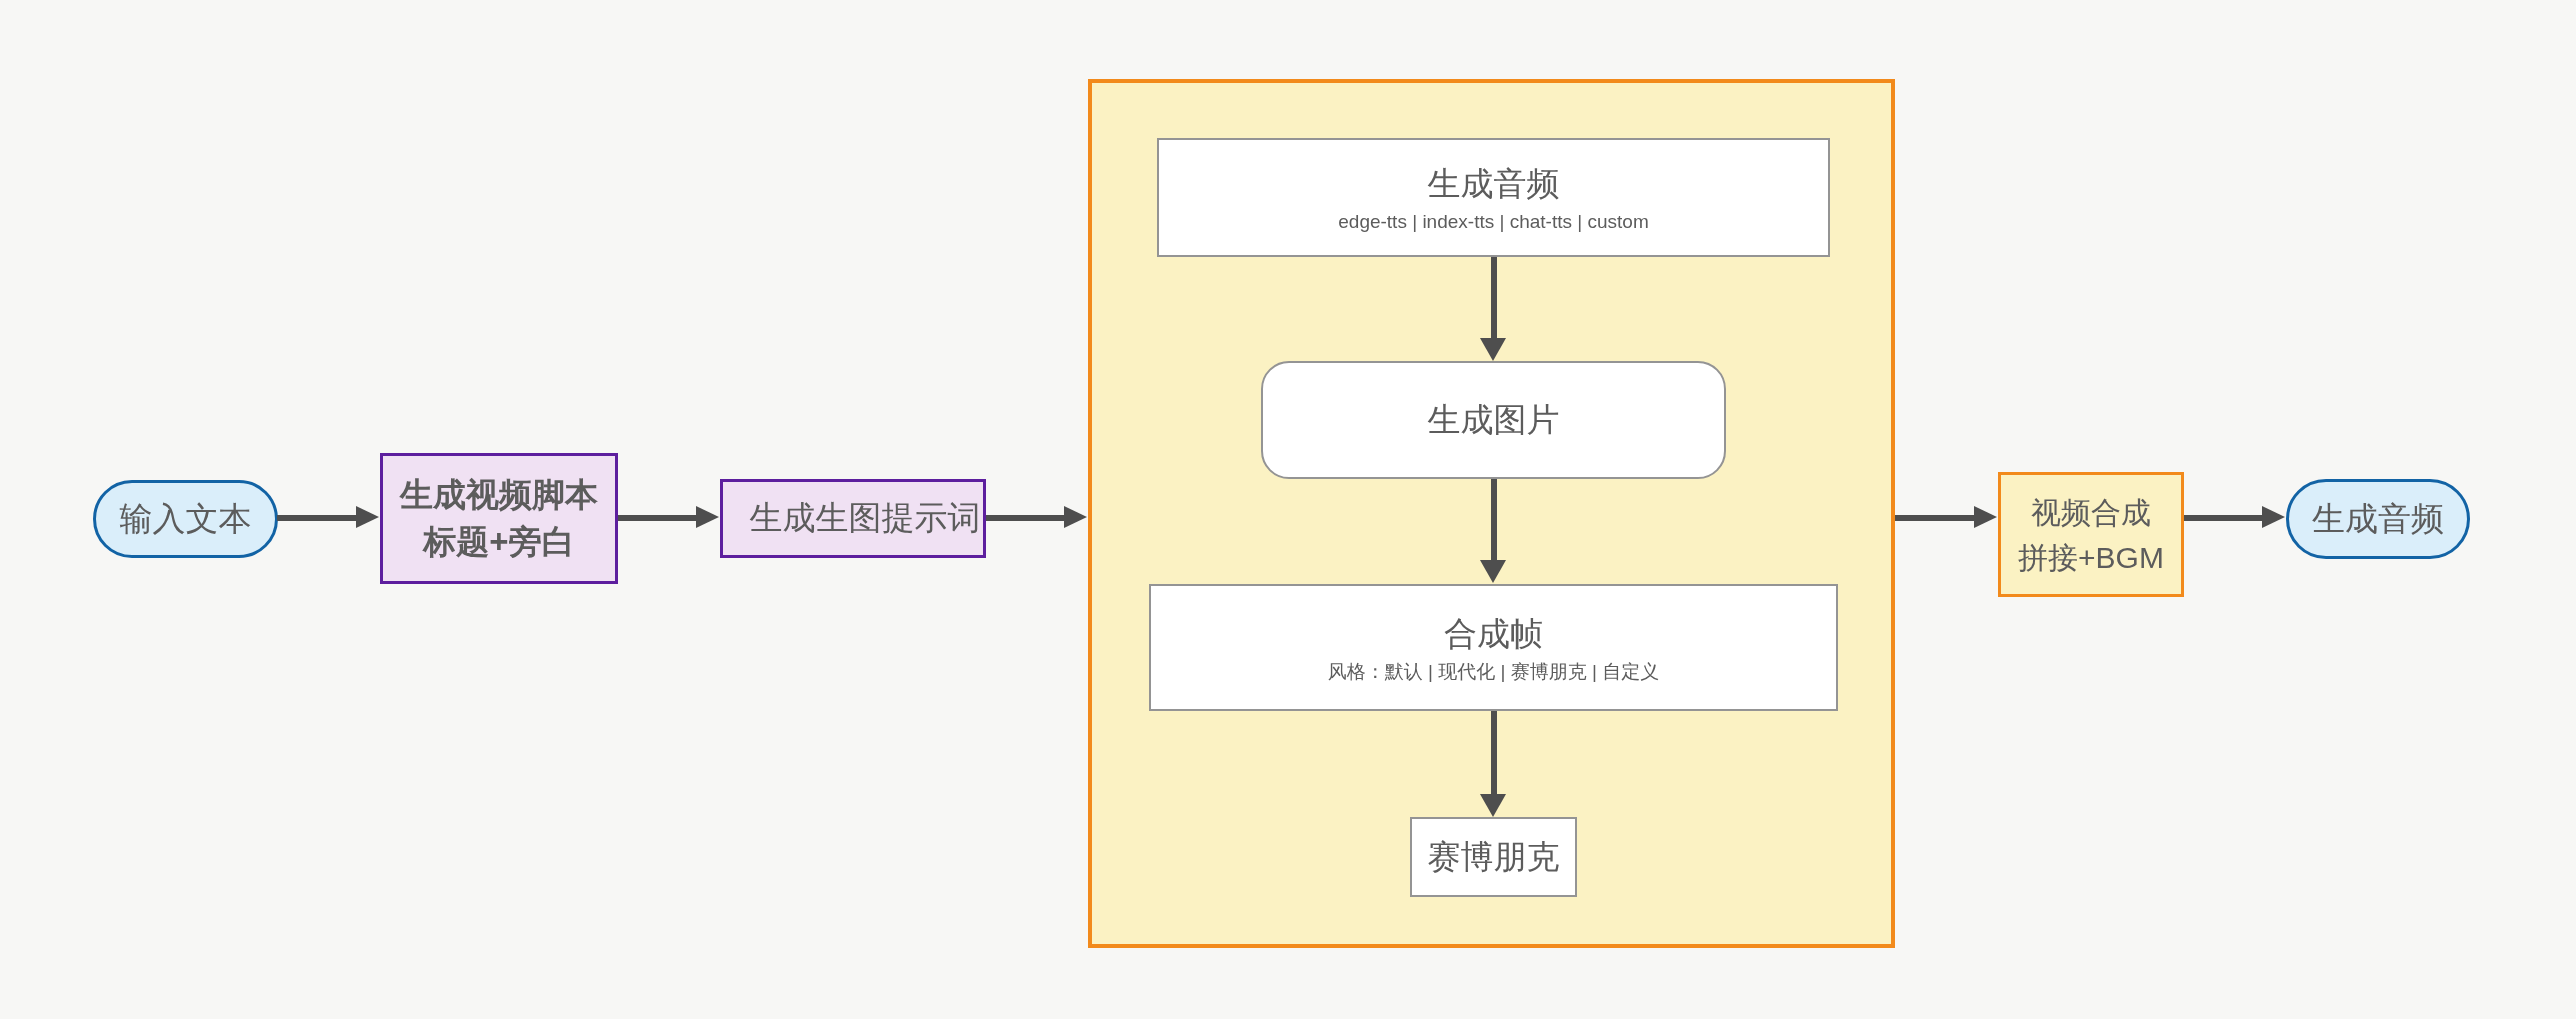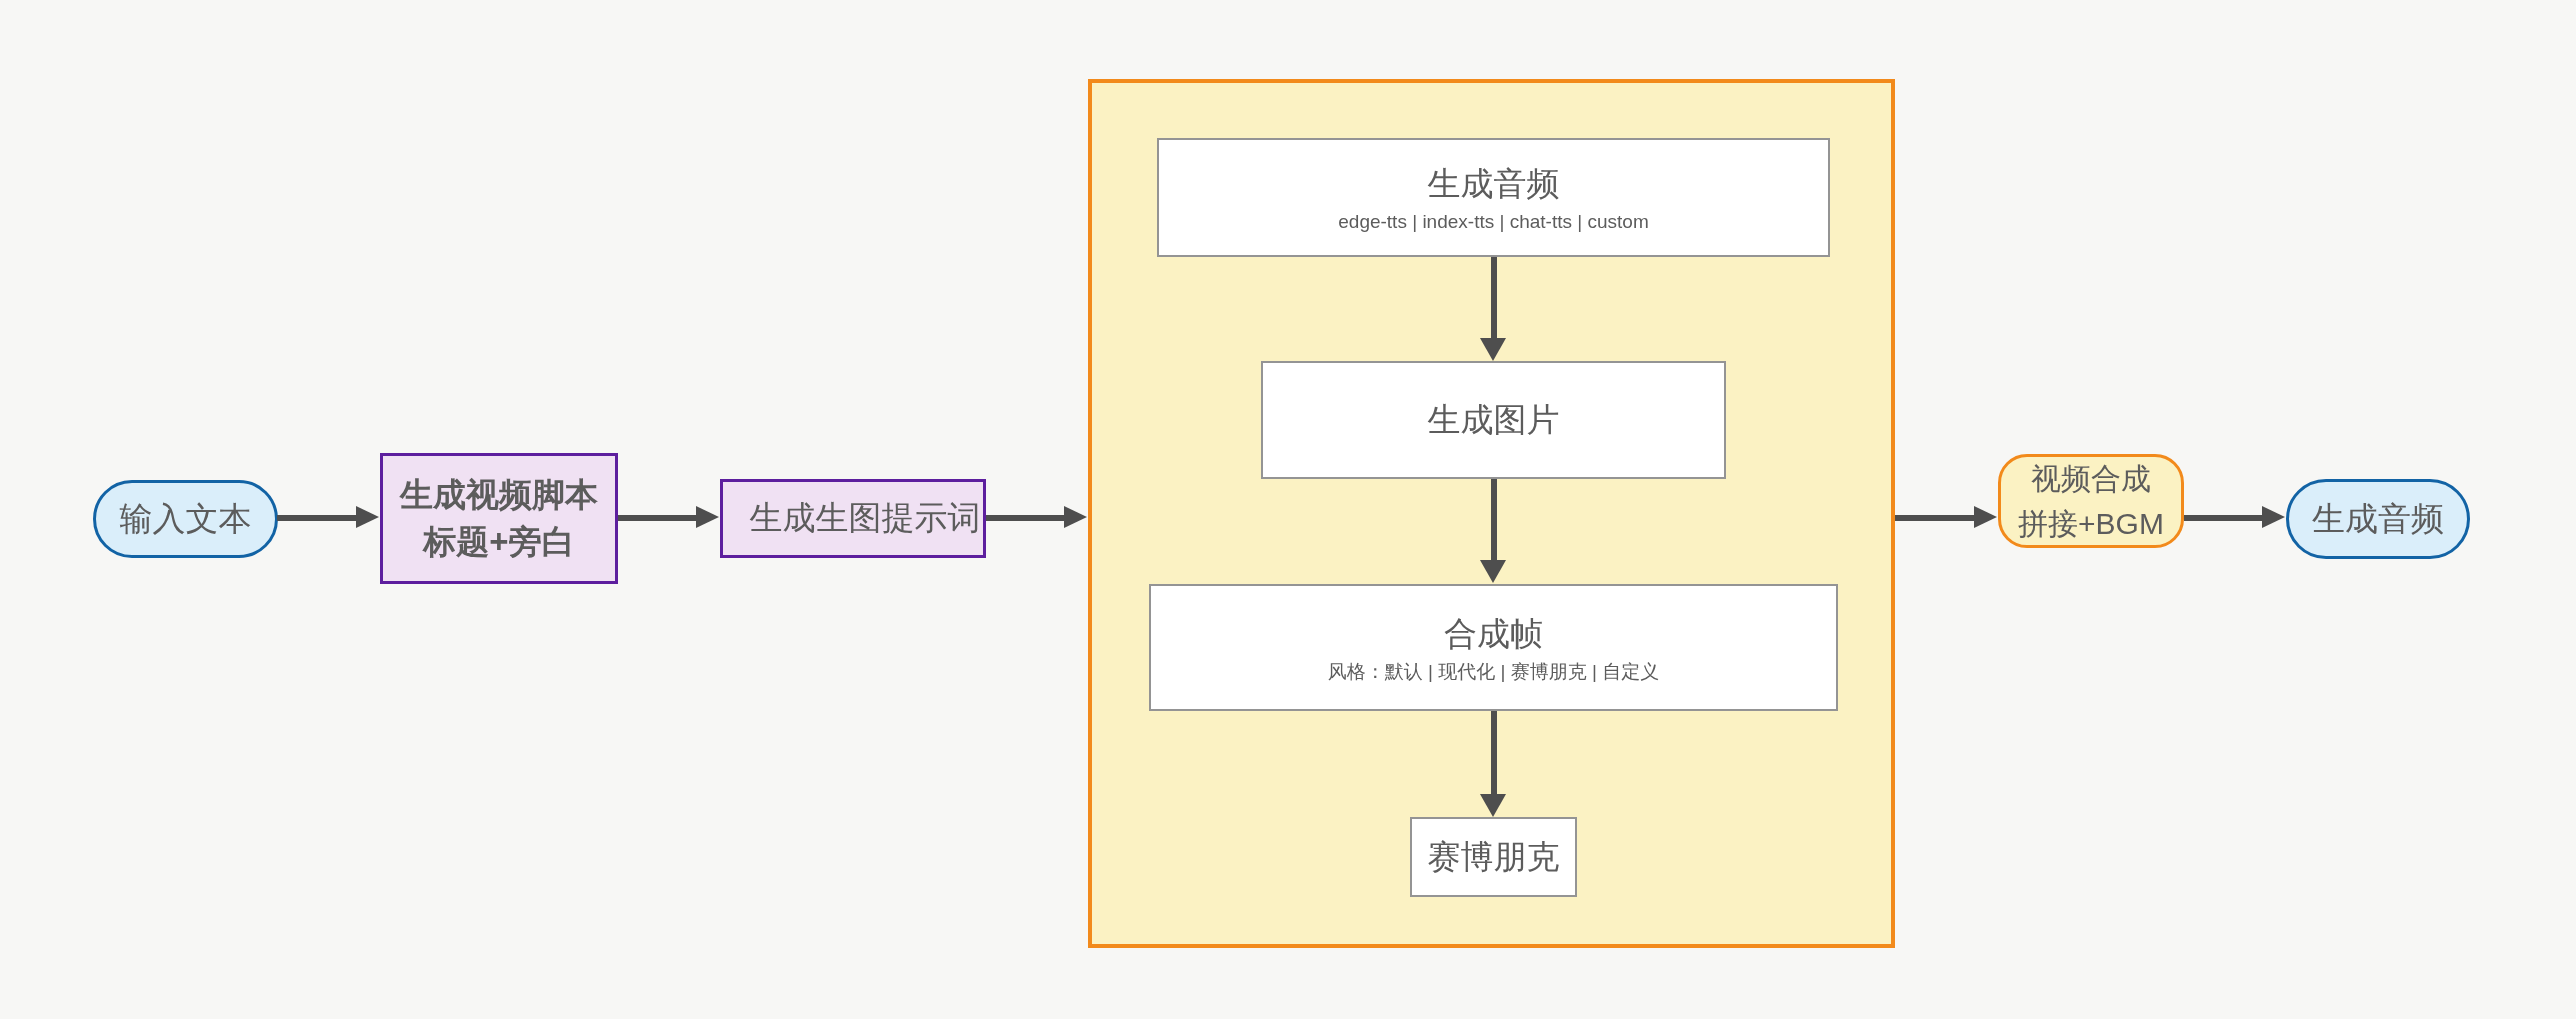--- a/index.html
+++ b/index.html
@@ -105,21 +105,21 @@
     <div class="node inner" style="left:65px; top:55px; width:673px; height:119px;">
       <span class="title">生成音频</span>
       <span class="sub">edge-tts | index-tts | chat-tts | custom</span>
     </div>
 
     <div>
       <div class="stem-v" style="left:399px; top:174px; height:81px;"></div>
       <div class="head-down" style="left:388px; top:255px;"></div>
     </div>
 
-    <div class="node inner" style="left:169px; top:278px; width:465px; height:118px;">
+    <div class="node inner" style="left:169px; top:278px; width:465px; height:118px;border-radius:28px;">
       <span class="title">生成图片</span>
     </div>
 
     <div>
       <div class="stem-v" style="left:399px; top:396px; height:81px;"></div>
       <div class="head-down" style="left:388px; top:477px;"></div>
     </div>
 
     <div class="node inner" style="left:57px; top:501px; width:689px; height:127px;">
       <span class="title">合成帧</span>
@@ -134,21 +134,21 @@
     <div class="node inner" style="left:318px; top:734px; width:167px; height:80px;">
       <span class="title">赛博朋克</span>
     </div>
   </div>
 
   <div>
     <div class="stem-h" style="left:1895px; top:515px; width:81px;"></div>
     <div class="head-right" style="left:1974px; top:506px;"></div>
   </div>
 
-  <div class="node orange-box" style="left:1998px; top:454px; width:186px; height:94px;border-radius:29px;">
+  <div class="node orange-box" style="left:1998px; top:472px; width:186px; height:125px;">
     <span>视频合成</span>
     <span>拼接+BGM</span>
   </div>
 
   <div>
     <div class="stem-h" style="left:2184px; top:515px; width:80px;"></div>
     <div class="head-right" style="left:2262px; top:506px;"></div>
   </div>
 
   <div class="node pill" style="left:2286px; top:479px; width:184px; height:80px;">

